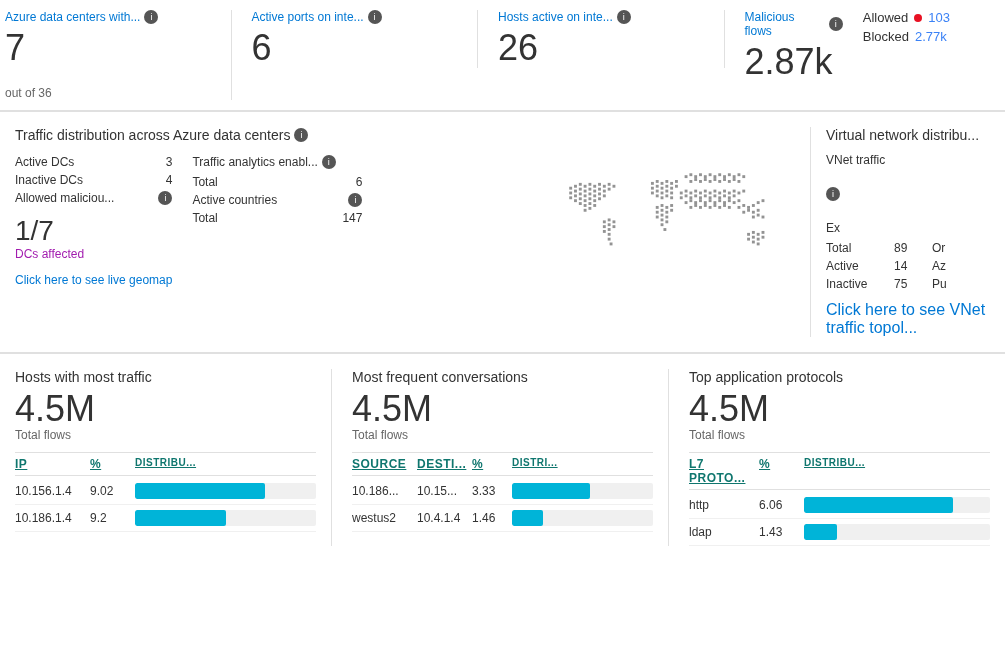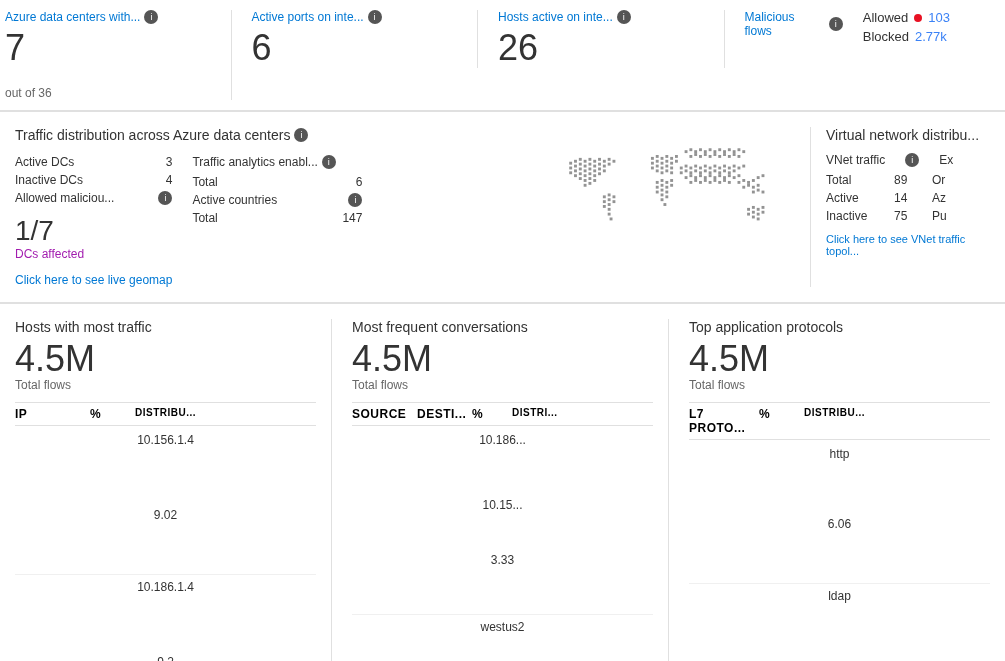--- a/index.html
+++ b/index.html
@@ -184,32 +184,33 @@
     
     .vnet-stats {
       font-size: 12px;
     }
     
     .vnet-header-row {
       display: flex;
       gap: 20px;
       margin-bottom: 6px;
       color: #333;
+      flex-direction: column;
     }
     
     .vnet-stat-row {
       display: flex;
       gap: 8px;
       margin-bottom: 4px;
       font-size: 12px;
     }
     
     .vnet-link {
       color: #0078d4;
-      font-size: 11px;
+      font-size: 16px;
       text-decoration: none;
       margin-top: 10px;
       display: block;
       cursor: pointer;
     }
     
     
     .bottom-section {
       display: flex;
       padding: 15px;
@@ -251,31 +252,31 @@
       display: flex;
       border-top: 1px solid #e0e0e0;
       border-bottom: 1px solid #e0e0e0;
       padding: 4px 0;
       margin-bottom: 2px;
     }
     
     .th {
       font-size: 10px;
       font-weight: 600;
-      color: #000000;
+      color: #0f766e;
       text-transform: uppercase;
       letter-spacing: 0.5px;
+      text-decoration: underline;
     }
     
     .table-row {
       display: flex;
       align-items: center;
       padding: 5px 0;
       border-bottom: 1px solid #f0f0f0;
-      flex-direction: column;
     }
     
     
     .col-ip { flex: 0 0 75px; font-size: 12px; }
     .col-pct { flex: 0 0 45px; font-size: 12px; }
     .col-bar { flex: 1; }
     
     
     .col-src { flex: 0 0 65px; font-size: 12px; }
     .col-dst { flex: 0 0 55px; font-size: 12px; }
@@ -335,20 +336,21 @@
     </div>
     <div class="metric-value">26</div>
   </div>
 
   <div class="metric-card" style="display:flex; gap:20px; align-items:flex-start; flex:1;">
     <div>
       <div class="metric-title">
         <span>Malicious flows</span>
         <span class="info-icon">i</span>
       </div>
+      <div class="metric-value">2.87k</div>
     </div>
     <div class="malicious-right">
       <div class="malicious-row">
         <span class="allowed-label">Allowed</span>
         <span class="dot-red"></span>
         <span class="allowed-value">103</span>
       </div>
       <div class="malicious-row">
         <span class="blocked-label">Blocked</span>
         <span class="blocked-value">2.77k</span>

